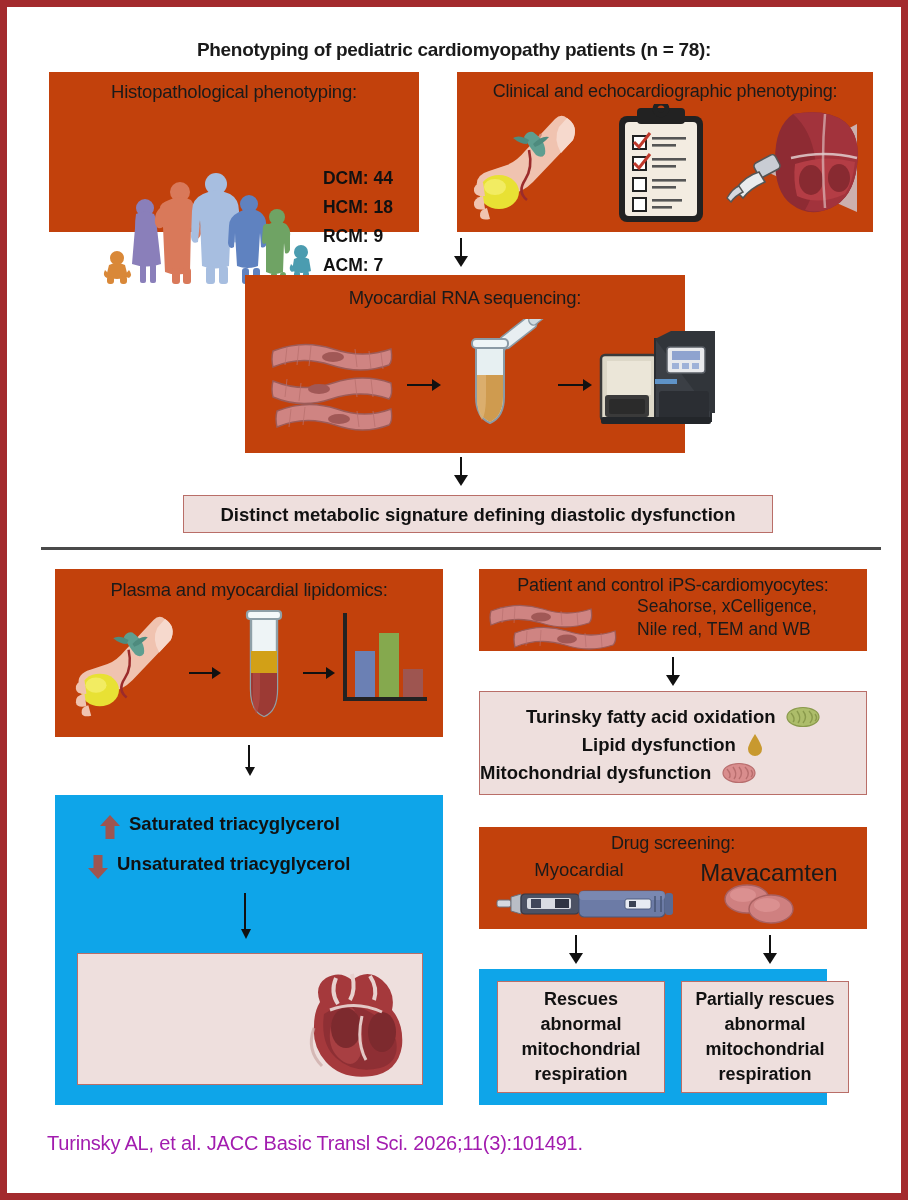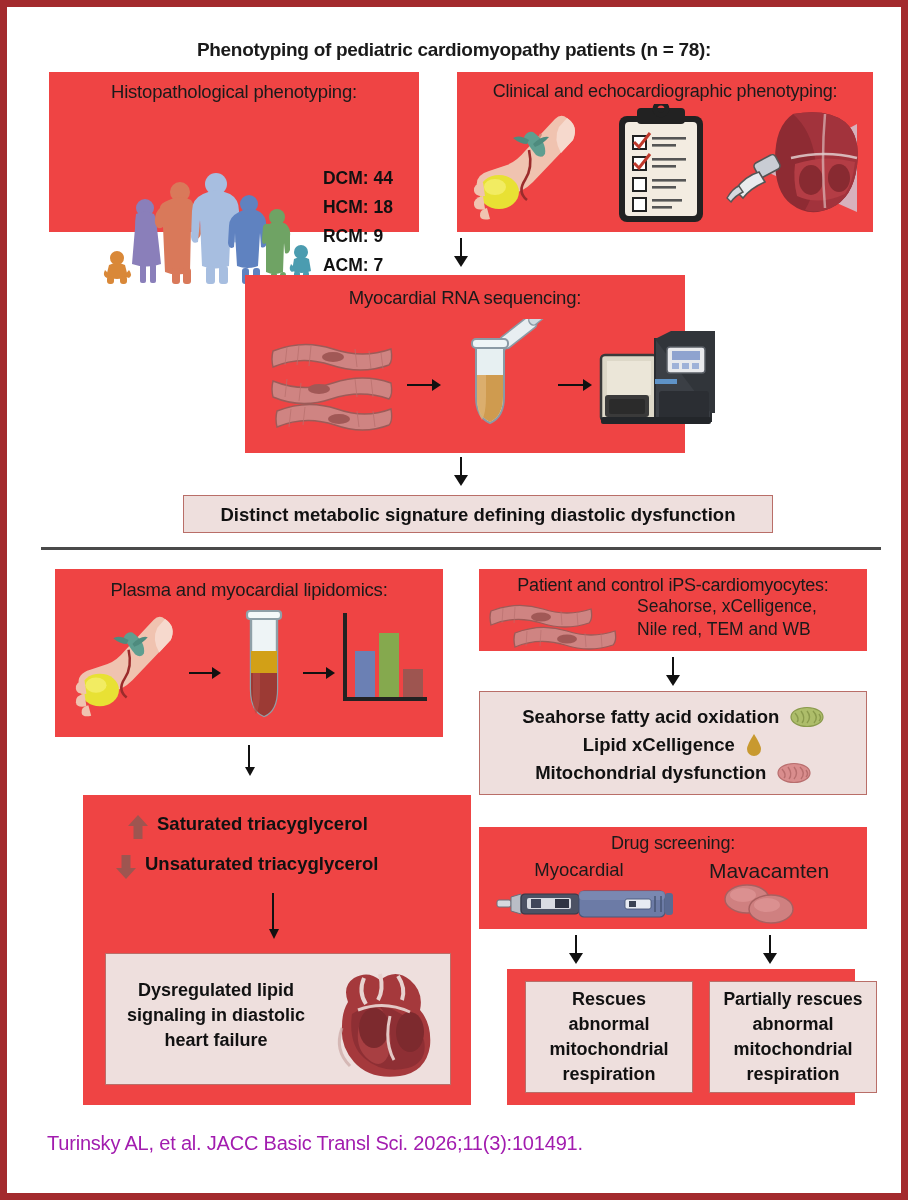--- a/index.html
+++ b/index.html
@@ -12,27 +12,27 @@
   .page{
     position:relative;width:908px;height:1200px;
     box-sizing:border-box;
     border:7px solid #a32a2e;
     background:#ffffff;
   }
   .inner{position:relative;width:100%;height:100%;}
 
   
   .bluebox{
-    position:absolute;background:#ef4444;box-sizing:border-box;
+    position:absolute;background:#c2410c;box-sizing:border-box;
   }
   .pinkbox{
     position:absolute;background:#eedfdd;border:1.6px solid #b96e68;box-sizing:border-box;
   }
   .pinkplain{
-    position:absolute;background:#ef4444;box-sizing:border-box;margin-left:28px;
+    position:absolute;background:#0ea5e9;box-sizing:border-box;
   }
   .boxtitle{
     position:absolute;width:100%;text-align:center;
     font-size:18.5px;font-weight:400;color:#1a1a1a;letter-spacing:-0.2px;
   }
   .ctr{position:absolute;text-align:center;}
 
   
   #mainTitle{
     position:absolute;left:0;top:32px;width:100%;text-align:center;
@@ -404,25 +404,20 @@
       </svg>
       <div class="stmt" style="margin-left:30px;font-size:18.5px;">Unsaturated triacyglycerol</div>
     </div>
 
     <div class="arrow-down arrow-thin" style="left:184px;top:98px;height:48px;">
       <div class="shaft" style="height:38px;left:5px;width:1.6px;"></div>
           <div class="head" style="top:36px;border-top-width:10px;"></div>
     </div>
 
     <div class="pinkbox" style="left:22px;top:158px;width:346px;height:132px;">
-      <div class="ctr" style="left:10px;top:24px;width:200px;">
-        <div class="stmt">Dysregulated lipid</div>
-        <div class="stmt">signaling in diastolic</div>
-        <div class="stmt">heart failure</div>
-      </div>
 
       <div style="position:absolute;right:6px;top:8px;">
         <svg width="126" height="118" viewBox="0 0 126 118">
           <path d="M30 40 q-6 -16 6 -24 q14 -8 26 2 q16 -12 30 0 q14 12 10 30 q12 14 10 36 q-4 26 -30 30 q-30 4 -46 -14 q-14 -16 -12 -36 q0 -14 6 -24 z" fill="#a5393c"></path>
           <path d="M34 52 q20 -14 42 -4 q20 10 30 30 q4 22 -16 28 q-26 6 -44 -10 q-16 -14 -12 -44 z" fill="#8e2f34"></path>
           <path d="M62 46 q-20 4 -22 24 q-2 20 14 30 q10 6 16 -6 q6 -18 -2 -36 q-2 -10 -6 -12 z" fill="#a83f42"></path>
           <ellipse cx="56" cy="66" rx="15" ry="20" fill="#7d2a2e"></ellipse>
           <ellipse cx="92" cy="70" rx="14" ry="20" fill="#7d2a2e"></ellipse>
           <path d="M46 16 q-6 14 2 26" stroke="#e8d2cf" stroke-width="4" fill="none"></path>
           <path d="M62 12 q4 16 -2 26" stroke="#e8d2cf" stroke-width="4" fill="none"></path>
@@ -458,46 +453,46 @@
     </div>
   </div>
 
   <div class="arrow-down" style="left:659px;top:650px;height:30px;">
     <div class="shaft" style="height:20px;"></div>
         <div class="head" style="top:18px;"></div>
   </div>
 
   <div class="pinkbox" style="left:472px;top:684px;width:388px;height:104px;">
     <div style="position:absolute;left:0;top:12px;width:100%;text-align:center;">
-      <span class="stmt" style="font-size:18.5px;vertical-align:middle;">Seahorse fatty acid oxidation</span>
+      <span class="stmt" style="font-size:18.5px;vertical-align:middle;">Turinsky fatty acid oxidation</span>
       <svg width="34" height="22" viewBox="0 0 34 22" style="vertical-align:middle;margin-left:6px;display:inline-block;">
         <ellipse cx="17" cy="11" rx="16" ry="9.5" fill="#adbd6a" stroke="#8a9a4c" stroke-width="1.2"></ellipse>
         <path d="M5 7 q5 6 2 9 M11 5 q5 7 1 12 M17 5 q5 6 0 12 M23 5 q6 6 1 12 M29 8 q3 4 0 7" stroke="#8a9a4c" stroke-width="1.4" fill="none"></path>
       </svg>
     </div>
     <div style="position:absolute;left:0;top:40px;width:100%;text-align:center;">
-      <span class="stmt" style="font-size:18.5px;vertical-align:middle;">Lipid xCelligence</span>
+      <span class="stmt" style="font-size:18.5px;vertical-align:middle;">Lipid dysfunction</span>
       <svg width="18" height="24" viewBox="0 0 18 24" style="vertical-align:middle;margin-left:6px;display:inline-block;">
         <path d="M9 1 q7 11 7 15 a7 7 0 0 1 -14 0 q0 -4 7 -15 z" fill="#c8992f"></path>
       </svg>
     </div>
-    <div style="position:absolute;left:0;top:68px;width:100%;text-align:center;">
+    <div style="position:absolute;left:0;top:68px;width:100%;">
       <span class="stmt" style="font-size:18.5px;vertical-align:middle;">Mitochondrial dysfunction</span>
       <svg width="34" height="22" viewBox="0 0 34 22" style="vertical-align:middle;margin-left:6px;display:inline-block;">
         <ellipse cx="17" cy="11" rx="16" ry="9.5" fill="#d98d8d" stroke="#b86e6e" stroke-width="1.2"></ellipse>
         <path d="M5 7 q5 6 2 9 M11 5 q5 7 1 12 M17 5 q5 6 0 12 M23 5 q6 6 1 12 M29 8 q3 4 0 7" stroke="#b86e6e" stroke-width="1.4" fill="none"></path>
       </svg>
     </div>
   </div>
 
   <div class="bluebox" style="left:472px;top:820px;width:388px;height:102px;">
     <div class="boxtitle" style="top:6px;font-size:18px;">Drug screening:</div>
 
     <div class="ctr" style="left:10px;top:32px;width:180px;font-size:18.5px;">Myocardial</div>
-    <div class="ctr" style="left:200px;top:32px;width:180px;font-size:21px;text-align:center;">Mavacamten</div>
+    <div class="ctr" style="left:200px;top:32px;width:180px;font-size:24px;text-align:center;">Mavacamten</div>
 
     <div style="position:absolute;left:16px;top:60px;">
       <svg width="192" height="34" viewBox="0 0 192 34">
         <rect x="2" y="13" width="14" height="7" rx="2" fill="#d6d8de" stroke="#6c707a" stroke-width="1"></rect>
         <path d="M16 10 l10 -3 v20 l-10 -3 z" fill="#b9bdc6" stroke="#6c707a" stroke-width="1"></path>
         <rect x="26" y="7" width="58" height="20" rx="4" fill="#4c5264" stroke="#333847" stroke-width="1.2"></rect>
         <rect x="32" y="11" width="44" height="11" rx="2" fill="#d9dce3"></rect>
         <rect x="36" y="12" width="10" height="9" fill="#40465a"></rect>
         <rect x="60" y="12" width="14" height="9" fill="#2f3443"></rect>
         <rect x="84" y="4" width="86" height="26" rx="5" fill="#6c7ba6" stroke="#4a5878" stroke-width="1.2"></rect>

